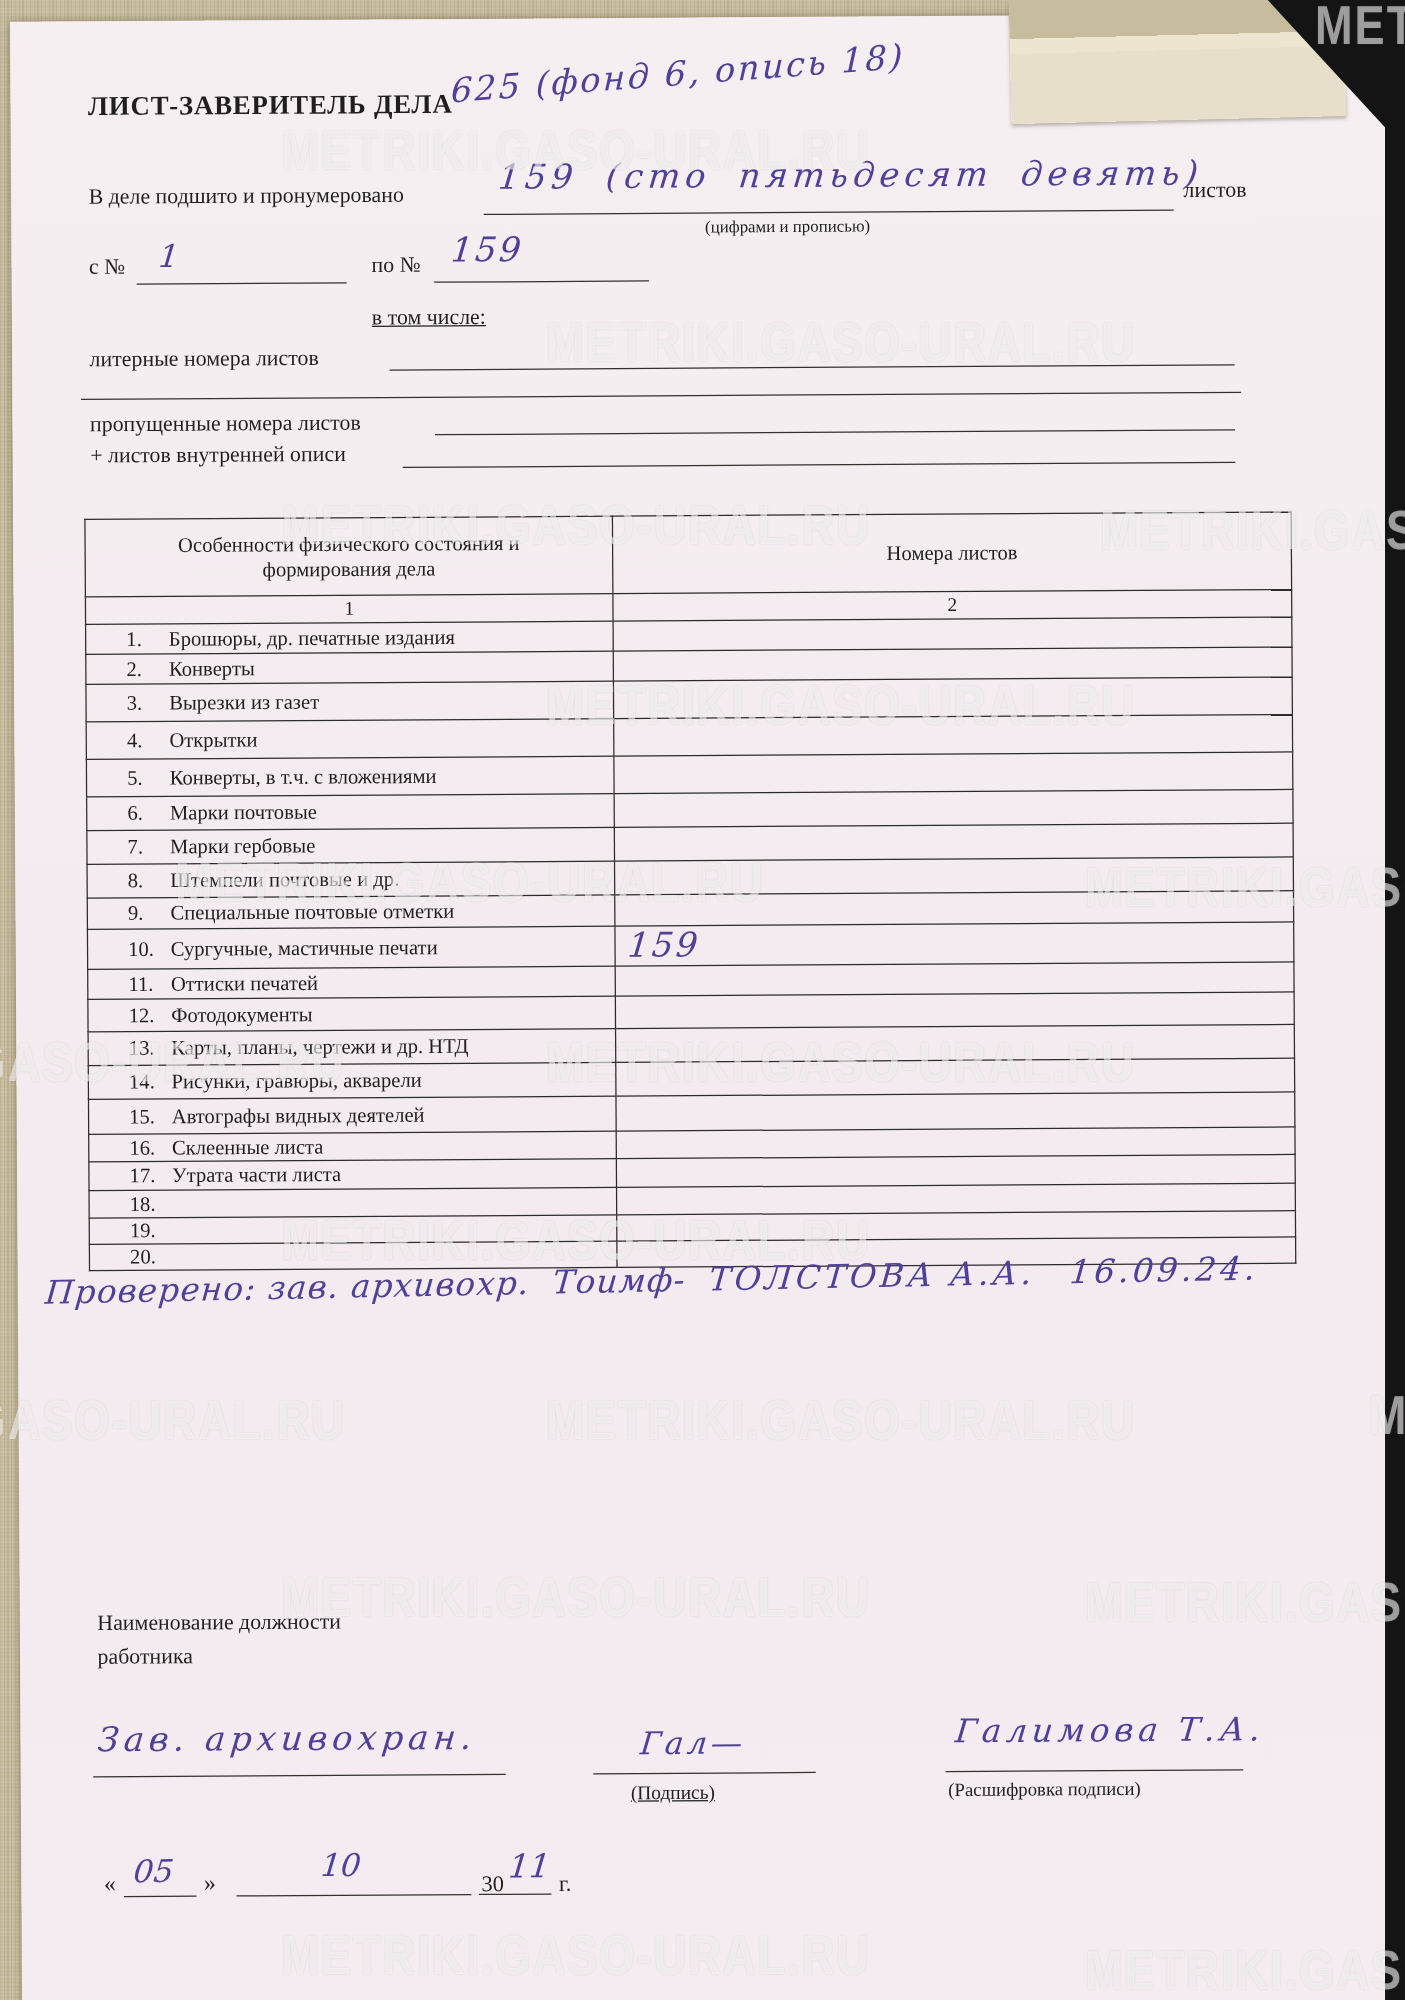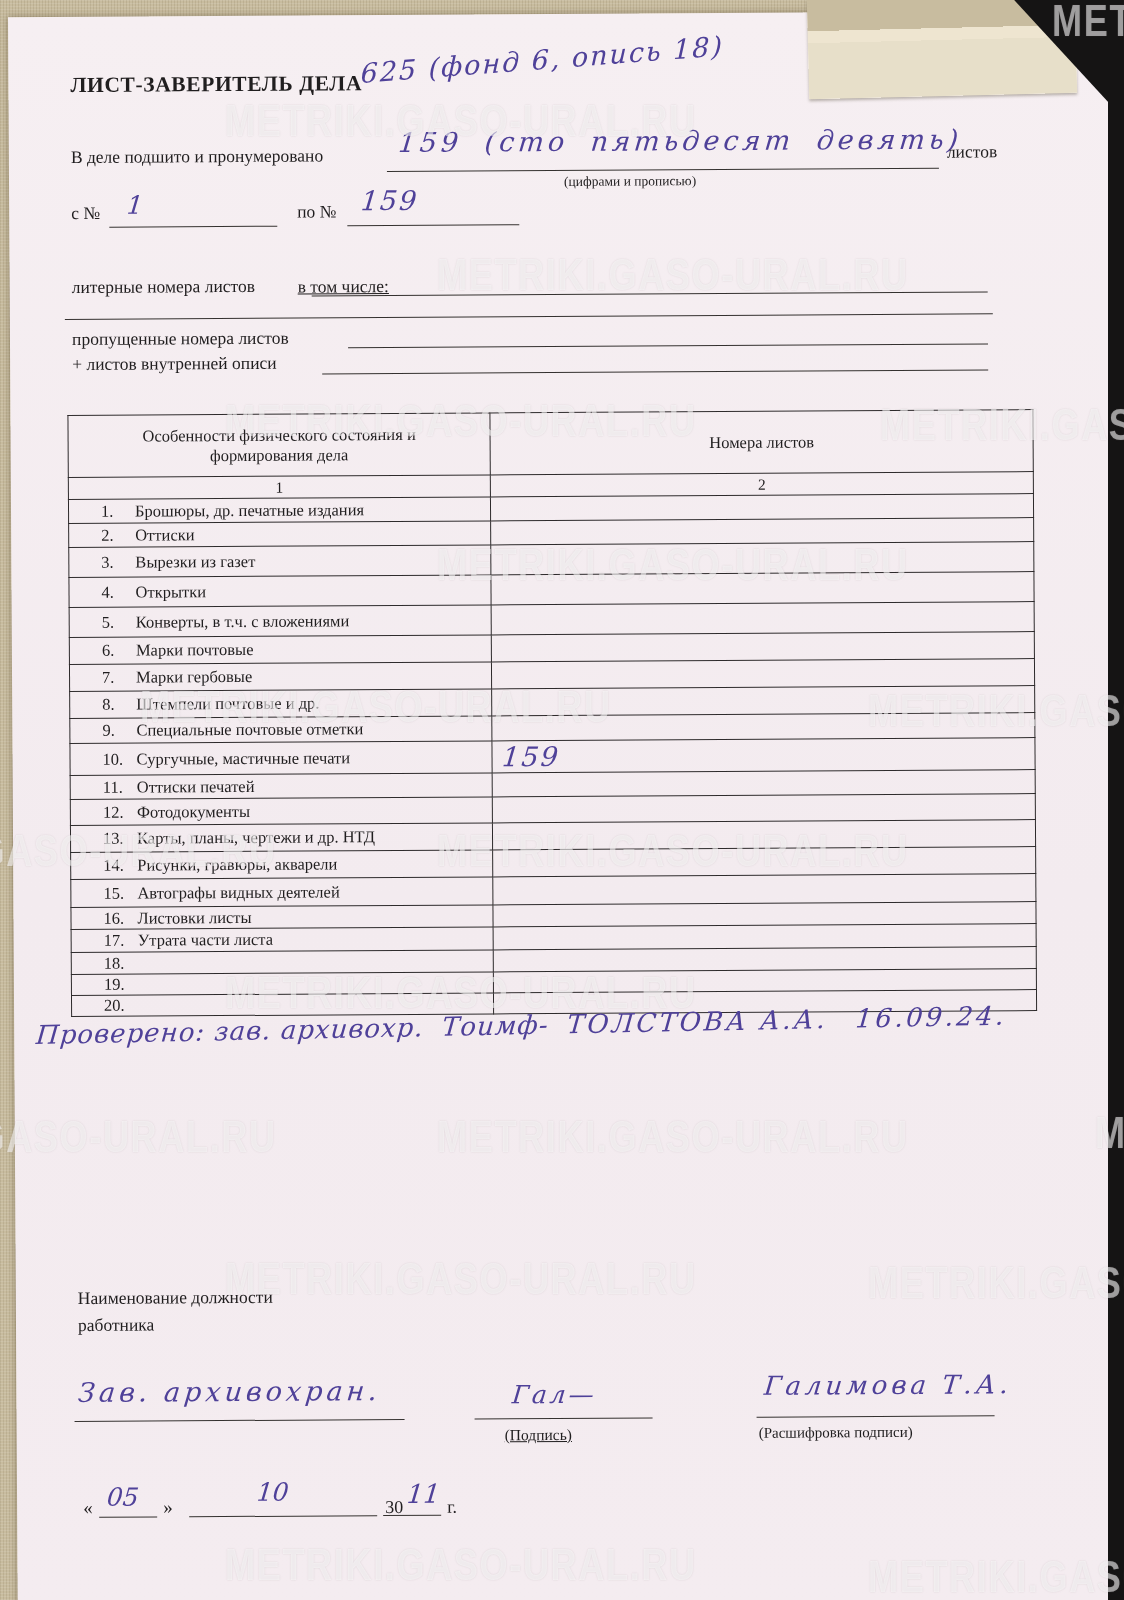--- a/index.html
+++ b/index.html
@@ -74,21 +74,21 @@
   <div class="abs body-text" style="left:938px;top:130px;">листов</div>
   <div class="abs small-cap" style="left:555px;top:160px;text-align:center;">(цифрами и прописью)</div>
 
   <div class="abs body-text" style="left:62px;top:186px;">с №</div>
   <div class="uline" style="left:100px;top:168px;width:168px;height:42px;"></div>
   <div class="abs hand" style="left: 118px; top: 174px; font-size: 25px; color: rgb(79, 65, 153);">1</div>
   <div class="abs body-text" style="left:288px;top:186px;">по №</div>
   <div class="uline" style="left:338px;top:168px;width:172px;height:42px;"></div>
   <div class="abs hand" style="left: 352px; top: 170px; font-size: 27px; letter-spacing: 2px; color: rgb(79, 65, 153);">159</div>
 
-  <div class="abs body-text underlined-text" style="left:288px;top:228px;margin-top:33px;">в том числе:</div>
+  <div class="abs body-text underlined-text" style="left:288px;top:228px;">в том числе:</div>
 
   <div class="abs body-text" style="left:62px;top:260px;">литерные номера листов</div>
   <div class="uline" style="left:302px;top:246px;width:676px;height:34px;"></div>
 
   <div class="uline" style="left:55px;top:284px;width:928px;height:18px;"></div>
 
   <div class="abs body-text" style="left:62px;top:312px;">пропущенные номера листов</div>
   <div class="uline" style="left:338px;top:298px;width:640px;height:34px;"></div>
 
   <div class="abs body-text" style="left:62px;top:337px;">+ листов внутренней описи</div>
@@ -108,21 +108,21 @@
         <td>1</td>
         <td>2</td>
       </tr>
     </thead>
     <tbody>
         <tr style="height: 24px;">
           <td class="c1"><span class="num">1.</span><span class="lbl">Брошюры, др. печатные издания</span></td>
           <td class="c2"><span class="hand tbl-hand" style="color: rgb(79, 65, 153);"></span></td>
         </tr>
         <tr style="height: 24px;">
-          <td class="c1"><span class="num">2.</span><span class="lbl">Оттиски</span></td>
+          <td class="c1"><span class="num">2.</span><span class="lbl">Конверты</span></td>
           <td class="c2"><span class="hand tbl-hand" style="color: rgb(79, 65, 153);"></span></td>
         </tr>
         <tr style="height: 30px;">
           <td class="c1"><span class="num">3.</span><span class="lbl">Вырезки из газет</span></td>
           <td class="c2"><span class="hand tbl-hand" style="color: rgb(79, 65, 153);"></span></td>
         </tr>
         <tr style="height: 30px;">
           <td class="c1"><span class="num">4.</span><span class="lbl">Открытки</span></td>
           <td class="c2"><span class="hand tbl-hand" style="color: rgb(79, 65, 153);"></span></td>
         </tr>
@@ -164,21 +164,21 @@
         </tr>
         <tr style="height: 27px;">
           <td class="c1"><span class="num">14.</span><span class="lbl">Рисунки, гравюры, акварели</span></td>
           <td class="c2"><span class="hand tbl-hand" style="color: rgb(79, 65, 153);"></span></td>
         </tr>
         <tr style="height: 28px;">
           <td class="c1"><span class="num">15.</span><span class="lbl">Автографы видных деятелей</span></td>
           <td class="c2"><span class="hand tbl-hand" style="color: rgb(79, 65, 153);"></span></td>
         </tr>
         <tr style="height: 22px;">
-          <td class="c1"><span class="num">16.</span><span class="lbl">Листовки листы</span></td>
+          <td class="c1"><span class="num">16.</span><span class="lbl">Склеенные листа</span></td>
           <td class="c2"><span class="hand tbl-hand" style="color: rgb(79, 65, 153);"></span></td>
         </tr>
         <tr style="height: 23px;">
           <td class="c1"><span class="num">17.</span><span class="lbl">Утрата части листа</span></td>
           <td class="c2"><span class="hand tbl-hand" style="color: rgb(79, 65, 153);"></span></td>
         </tr>
         <tr style="height: 22px;">
           <td class="c1"><span class="num">18.</span><span class="lbl"></span></td>
           <td class="c2"><span class="hand tbl-hand" style="color: rgb(79, 65, 153);"></span></td>
         </tr>

